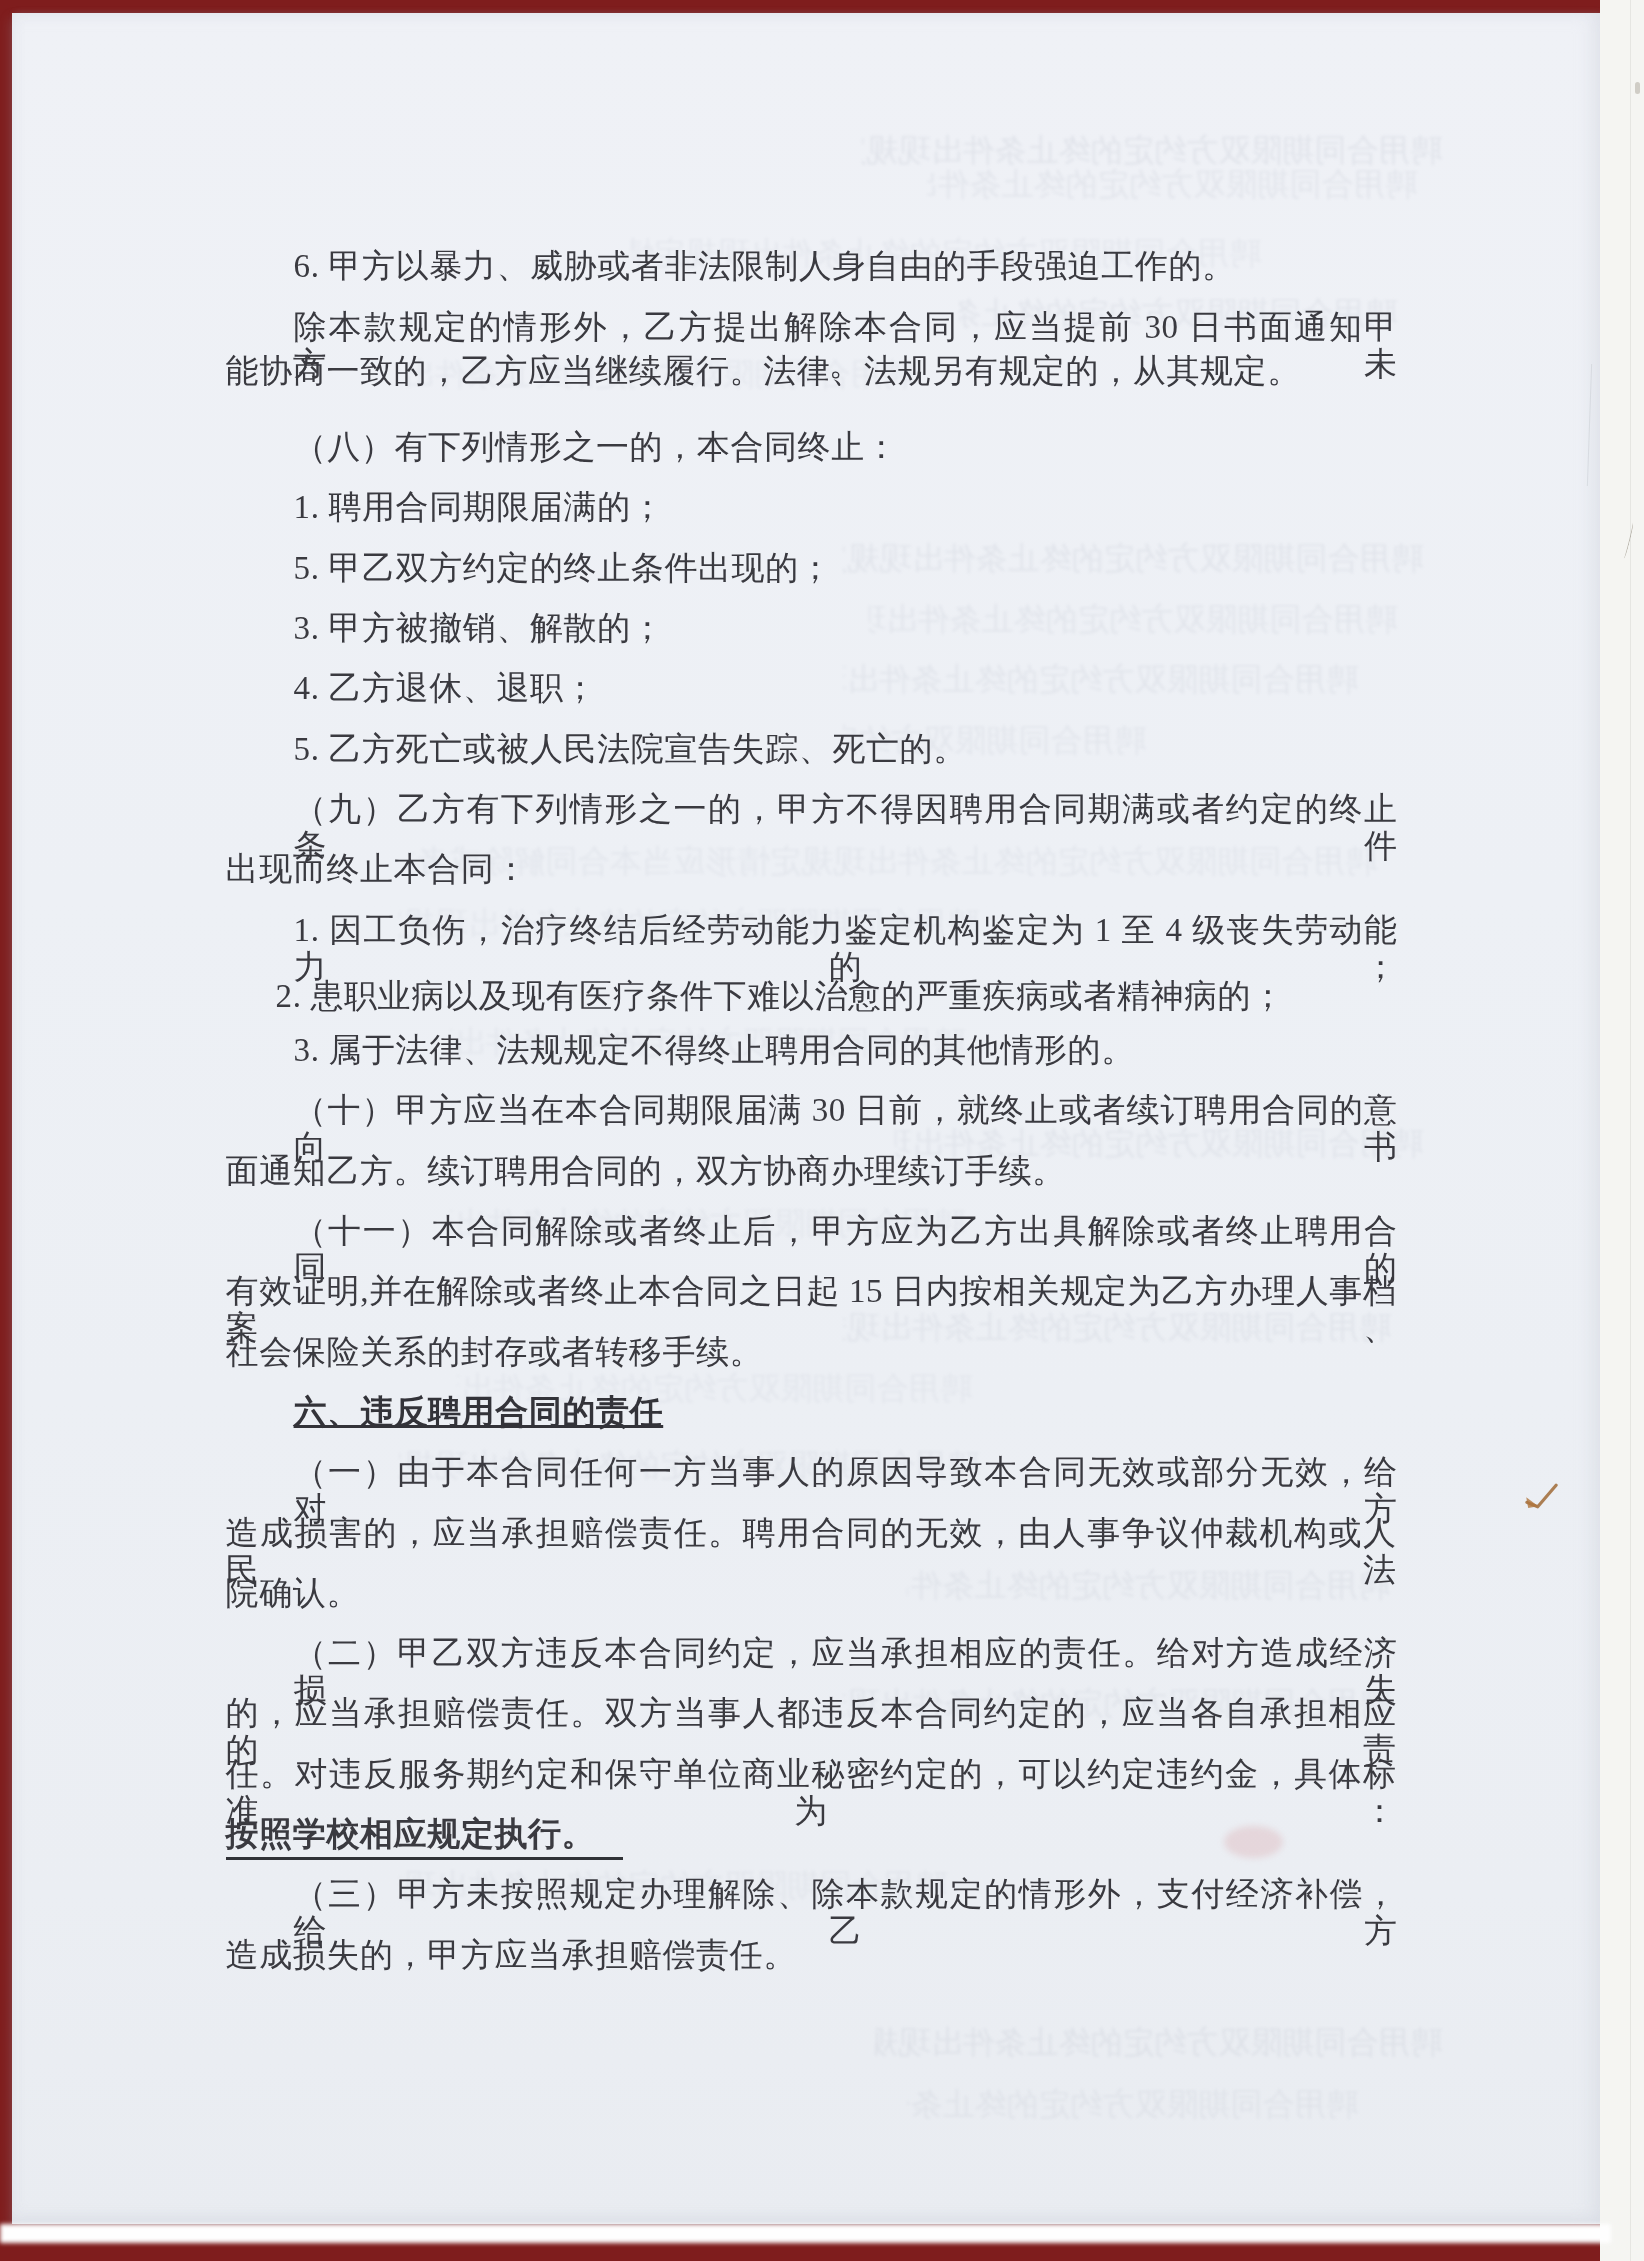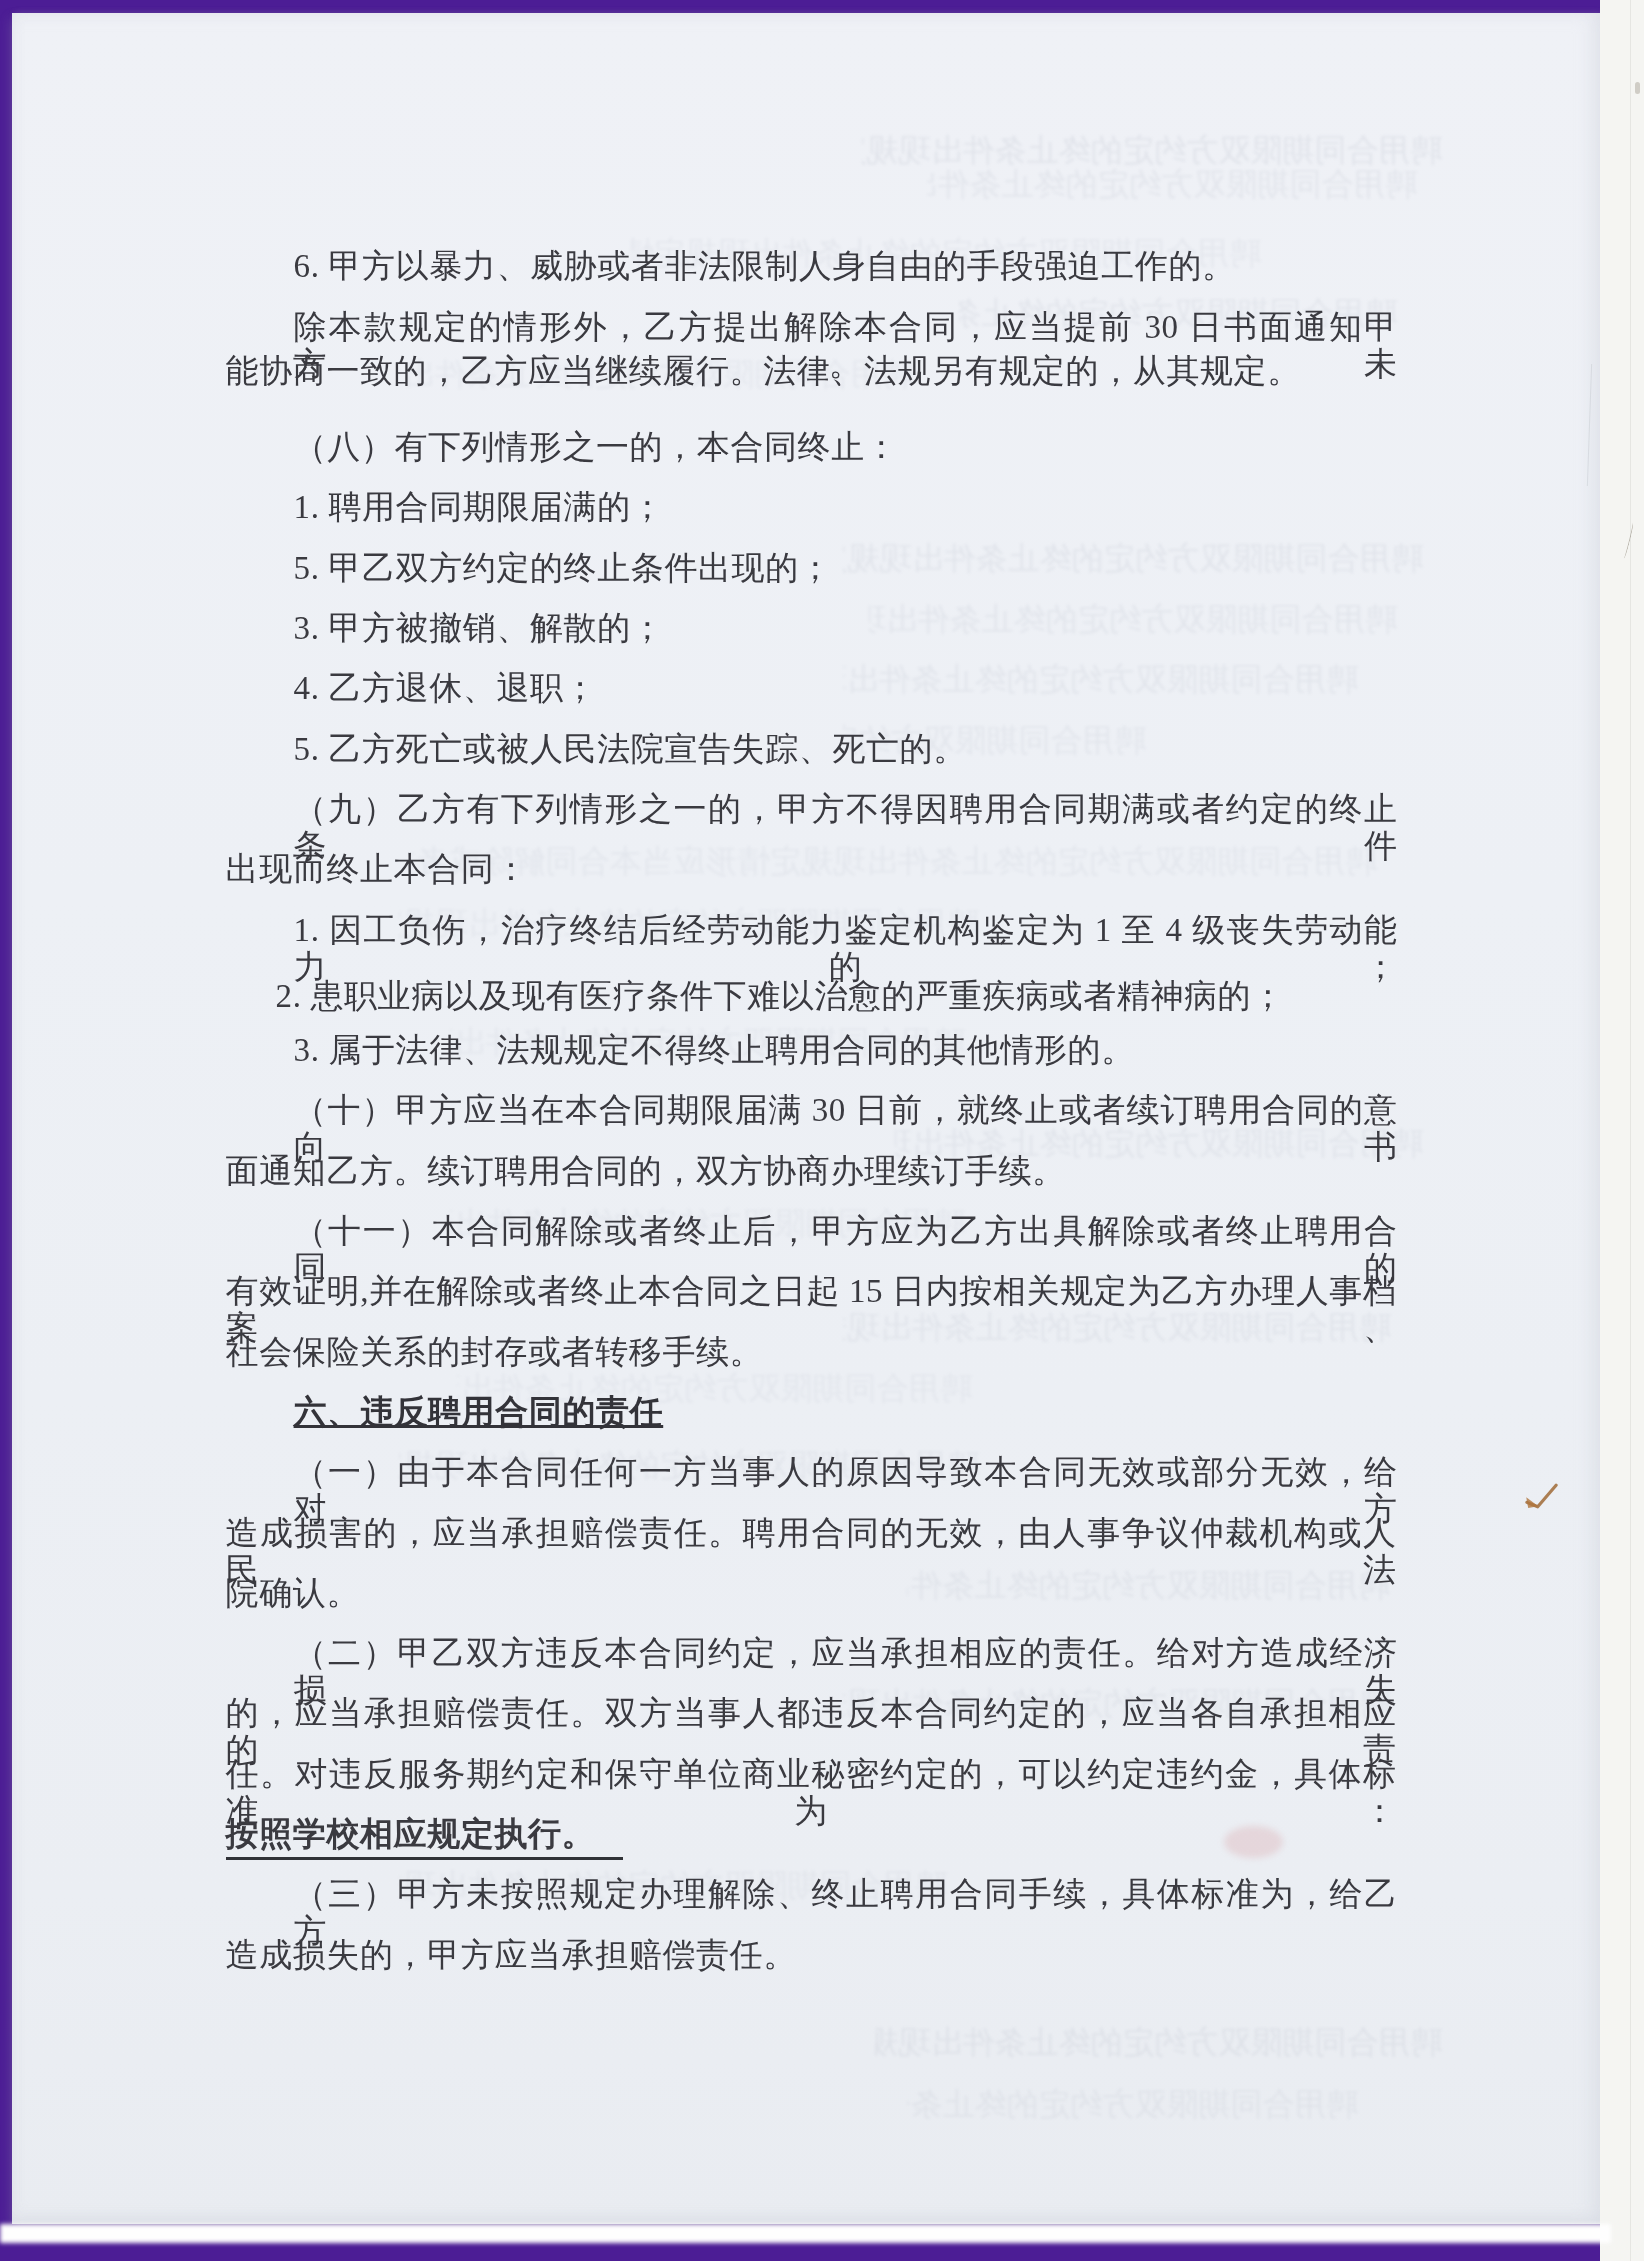--- a/index.html
+++ b/index.html
@@ -1,16 +1,16 @@
 <!DOCTYPE html>
 <html style="font-size:10.3px"><head>
 <meta charset="utf-8">
 <style>
   html,body{margin:0;padding:0;background:#ffffff;}
-  .scan{position:relative;width:1644px;height:2261px;background:#4c1d95;overflow:hidden;
+  .scan{position:relative;width:1644px;height:2261px;background:#7f1d1d;overflow:hidden;
         font-family:"Liberation Serif","DejaVu Serif",serif;}
   
   .paper{position:absolute;left:11.6px;top:13px;width:1589px;height:2211px;
          background:linear-gradient(180deg,#eff1f6 0%,#edf0f5 40%,#ebeef3 85%,#e9ecf1 100%);
          box-shadow:0 6.4px 11.6px rgba(150,155,165,.35), 2.6px 0 6.4px rgba(160,165,175,.25),
                     inset -9px 0 17px rgba(205,210,220,.35), inset 0 -6.4px 14px rgba(205,210,220,.30);}
   
   .right-band{position:absolute;left:1600px;top:0;width:44px;height:2261px;background:#f5f5f2;}
   .under-page-edge{position:absolute;left:30px;top:0;width:1.3px;height:2261px;background:#e2e2dd;opacity:.8;}
   .edge-crease{position:absolute;left:26px;top:522px;width:2.6px;height:37px;border-right:1.9px solid #8d8679;
@@ -84,21 +84,21 @@
         <div class="tline full" style="left: 214px; top: 1260px; width: 1171px;">有效证明,并在解除或者终止本合同之日起 15 日内按相关规定为乙方办理人事档案、</div>
         <div class="tline" style="left: 214px; top: 1321px;">社会保险关系的封存或者转移手续。</div>
         <div class="tline bold" style="left: 282px; top: 1381px; text-decoration: underline;">六、违反聘用合同的责任</div>
         <div class="tline full" style="left: 282px; top: 1441px; width: 1104px;">（一）由于本合同任何一方当事人的原因导致本合同无效或部分无效，给对方</div>
         <div class="tline full" style="left: 214px; top: 1502px; width: 1171px;">造成损害的，应当承担赔偿责任。聘用合同的无效，由人事争议仲裁机构或人民法</div>
         <div class="tline" style="left: 214px; top: 1562px;">院确认。</div>
         <div class="tline full" style="left: 282px; top: 1622px; width: 1104px;">（二）甲乙双方违反本合同约定，应当承担相应的责任。给对方造成经济损失</div>
         <div class="tline full" style="left: 214px; top: 1682px; width: 1171px;">的，应当承担赔偿责任。双方当事人都违反本合同约定的，应当各自承担相应的责</div>
         <div class="tline full" style="left: 214px; top: 1743px; width: 1171px;">任。对违反服务期约定和保守单位商业秘密约定的，可以约定违约金，具体标准为：</div>
         <div class="tline" style="left: 214px; top: 1803px;"><span class="ul">按照学校相应规定执行。</span></div>
-        <div class="tline full" style="left: 282px; top: 1863px; width: 1104px;">（三）甲方未按照规定办理解除、终止聘用合同手续，具体标准为，给乙方</div>
+        <div class="tline full" style="left: 282px; top: 1863px; width: 1104px;">（三）甲方未按照规定办理解除、除本款规定的情形外，支付经济补偿，给乙方</div>
         <div class="tline" style="left: 214px; top: 1924px;">造成损失的，甲方应当承担赔偿责任。</div>
       </div>
     <svg class="pen-mark" width="33" height="28" viewBox="0 0 52 44">
       <path d="M3 32 L20 39 L49 5" fill="none" stroke="#a06a36" stroke-width="5" stroke-linecap="round" stroke-linejoin="round" opacity="0.85"></path>
       <path d="M2 24 L21 38 L5 41 Z" fill="#b0763d" opacity="0.8"></path>
     </svg>
     <div class="smudge"></div>
     <div class="edge-crease2"></div>
   </div>
   <div class="right-band">

